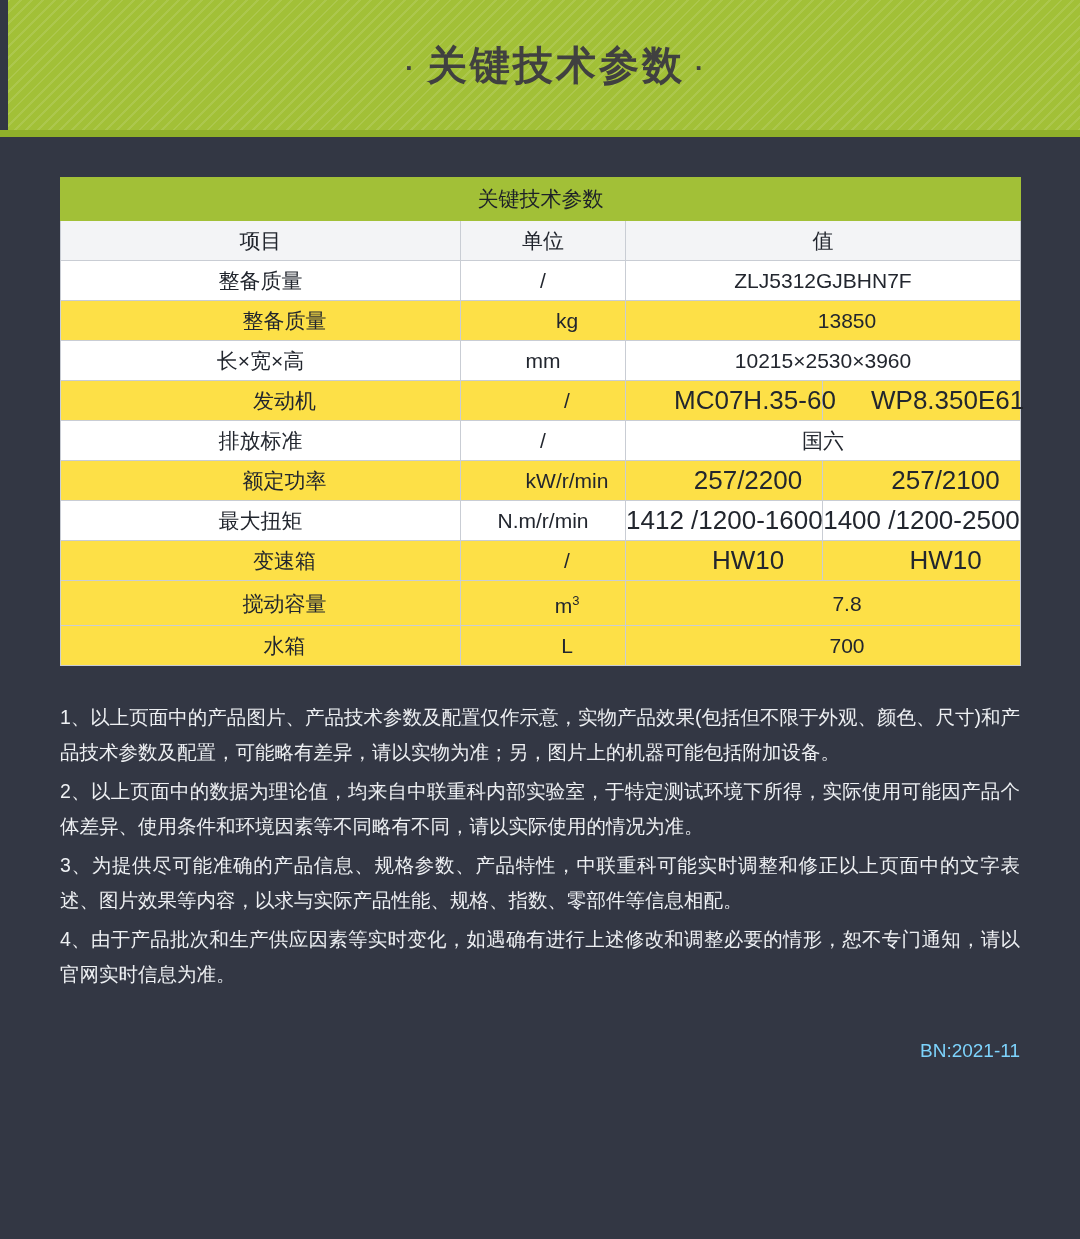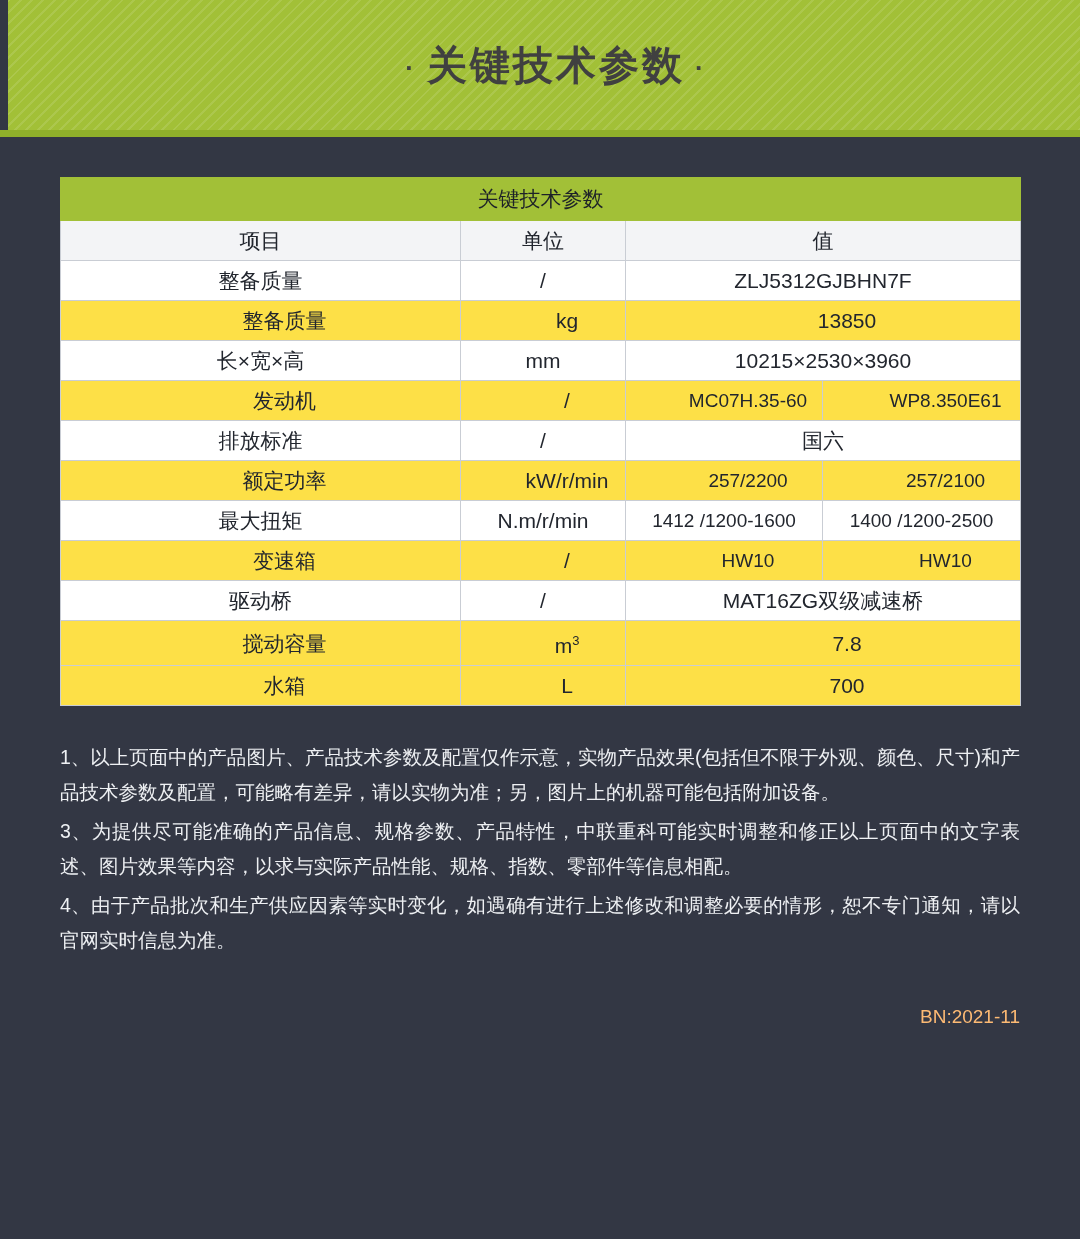--- a/index.html
+++ b/index.html
@@ -92,21 +92,21 @@
     border-color: #A2C037;
   }
   table.spec tr.subhead td {
     background: #f3f4f6;
   }
   table.spec tr.alt td {
     background: #fde047;
     padding-left: 48px;
   }
   table.spec td.small {
-    font-size: 19px;
+    font-size: 26px;
   }
   .sup {
     font-size: 13px;
     vertical-align: super;
   }
 
   
   .notes {
     margin: 34px auto 4px auto;
     width: 960px;
@@ -115,21 +115,21 @@
     line-height: 35px;
     text-align: justify;
   }
   .notes p {
     margin: 0 0 4px 0;
   }
   .footer-code {
     width: 960px;
     margin: 48px auto 4px auto;
     text-align: right;
-    color: #fdba74;
+    color: #7dd3fc;
     font-size: 19px;
   }
 </style>
 </head>
 <body>
 
 <div class="banner">
   <div class="stripes"></div>
   <div class="edge-left"></div>
   <div class="banner-title">
@@ -193,38 +193,34 @@
         <td>N.m/r/min</td>
         <td class="small">1412 /1200-1600</td>
         <td class="small">1400 /1200-2500</td>
       </tr>
       <tr class="alt">
         <td>变速箱</td>
         <td>/</td>
         <td class="small">HW10</td>
         <td class="small">HW10</td>
       </tr>
-      <tr>
-        <td>驱动桥</td>
-        <td>/</td>
-        <td colspan="2">MAT16ZG双级减速桥</td>
-      </tr>
       <tr class="alt">
         <td>搅动容量</td>
         <td><span>m</span><span class="sup">3</span></td>
         <td colspan="2">7.8</td>
       </tr>
       <tr class="alt">
         <td>水箱</td>
         <td>L</td>
         <td colspan="2">700</td>
       </tr>
     </tbody>
   </table>
 </div>
 
 <div class="notes">
   <p>1、以上页面中的产品图片、产品技术参数及配置仅作示意，实物产品效果(包括但不限于外观、颜色、尺寸)和产品技术参数及配置，可能略有差异，请以实物为准；另，图片上的机器可能包括附加设备。</p>
+  <p>2、以上页面中的数据为理论值，均来自中联重科内部实验室，于特定测试环境下所得，实际使用可能因产品个体差异、使用条件和环境因素等不同略有不同，请以实际使用的情况为准。</p>
   <p>3、为提供尽可能准确的产品信息、规格参数、产品特性，中联重科可能实时调整和修正以上页面中的文字表述、图片效果等内容，以求与实际产品性能、规格、指数、零部件等信息相配。</p>
   <p>4、由于产品批次和生产供应因素等实时变化，如遇确有进行上述修改和调整必要的情形，恕不专门通知，请以官网实时信息为准。</p>
 </div>
 
 <div class="footer-code">BN:2021-11</div>
 
 </body></html>

